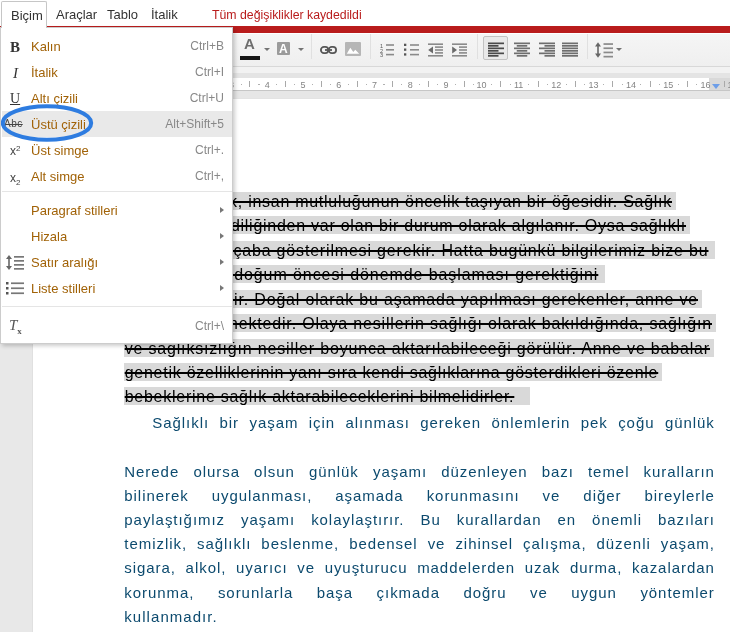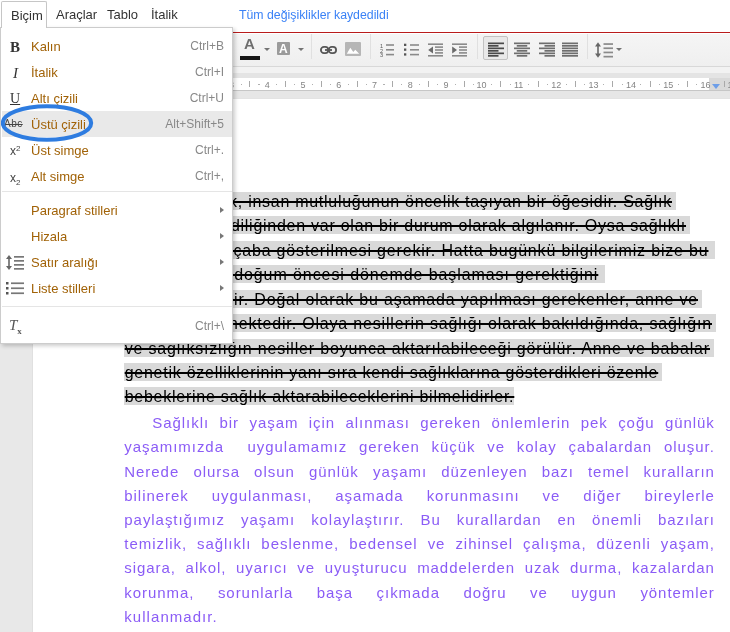--- a/index.html
+++ b/index.html
@@ -1,20 +1,20 @@
 <!DOCTYPE html>
 <html><head><meta charset="utf-8"><style>
 *{margin:0;padding:0;box-sizing:border-box}
 html,body{width:730px;height:632px;overflow:hidden}
 #root{position:relative;width:730px;height:632px;background:#fff;font-family:"Liberation Sans",sans-serif}
-#menubar{position:absolute;left:0;top:0;width:730px;height:33px;background:#fff;border-bottom:1px solid #b91c1c}
+#menubar{position:absolute;left:0;top:0;width:730px;height:33px;background:#fff;border-bottom:7px solid #b91c1c}
 .mitem{position:absolute;top:7px;font-size:13px;color:#333}
 #bicimtab{position:absolute;left:1px;top:1px;width:46px;height:27px;background:#fff;border:1px solid #c6c6c6;border-bottom:none;border-radius:2px 2px 0 0;z-index:30}
 #bicimtab span{position:absolute;left:9px;top:6px;font-size:13px;color:#333}
-#status{position:absolute;left:239px;top:7.5px;font-size:12.3px;color:#3b82f6}
+#status{position:absolute;left:212px;top:7.5px;font-size:12.3px;color:#b91c1c}
 #toolbar{position:absolute;left:0;top:29px;width:730px;height:39px}
 #tbbg{position:absolute;left:0;top:34px;width:730px;height:33px;background:linear-gradient(#f5f5f5,#efefef);border-bottom:1px solid #d8d8d8}
 #strip{position:absolute;left:0;top:67px;width:730px;height:5.5px;background:#f2f2f2}
 #strip2{position:absolute;left:0;top:72.5px;width:730px;height:5.5px;background:#e4e4e4}
 #docarea{position:absolute;left:0;top:78px;width:730px;height:554px;background:#e8e8e8}
 #belowruler{position:absolute;left:0;top:90.5px;width:730px;height:7.5px;background:#e6e6e6}
 #page{position:absolute;left:32px;top:98px;width:698px;height:534px;background:#fff;border-left:1px solid #e0e0e0;border-top:1px solid #e3e3e3}
 #ruler{position:absolute;left:0;top:78px;width:730px;height:12.5px;background:#d9d9d9;border-bottom:1px solid #c6c6c6}
 #rulerwhite{position:absolute;left:0;top:0;width:709px;height:11.5px;background:#fff}
 .rn{position:absolute;top:2px;font-size:9px;color:#848484}
@@ -26,41 +26,40 @@
 .ticon{position:absolute}
 #menu{position:absolute;left:0px;top:26.5px;width:233px;height:317.5px;background:#fff;border:1px solid #ccc;box-shadow:2px 2px 4px rgba(0,0,0,.2);z-index:20}
 .hover{position:absolute;left:1px;top:83.5px;width:230px;height:26px;background:#e9e9e9}
 .mlabel{position:absolute;left:30px;font-size:13px;color:#a16207}
 .mshort{position:absolute;right:8px;font-size:12px;color:#888;text-align:right}
 .msep{position:absolute;left:1px;width:230px;height:1px;background:#e5e5e5}
 .marrow{position:absolute;left:219px;width:0;height:0;border-top:3.5px solid transparent;border-bottom:3.5px solid transparent;border-left:4.5px solid #777}
 .micon{position:absolute;color:#333}
 .s1{position:absolute;font-size:16px;line-height:20px;height:20px;white-space:pre;color:#000}
 .s1 span{background:#d9d9d9;text-decoration:line-through;text-decoration-thickness:1.5px;padding:0.5px 4px 0.5px 1px}
-.s2j,.s2{position:absolute;left:124.3px;width:590.5px;font-size:15px;letter-spacing:0.95px;line-height:20px;height:20px;color:#8b5cf6;text-align:justify;text-align-last:justify;white-space:nowrap}
+.s2j,.s2{position:absolute;left:124.3px;width:590.5px;font-size:15px;letter-spacing:0.95px;line-height:20px;height:20px;color:#0c4a6e;text-align:justify;text-align-last:justify;white-space:nowrap}
 .s2{text-align:left;text-align-last:left;letter-spacing:1.05px}
 </style></head><body>
 <div id="root">
   <div id="docarea"></div>
   <div id="belowruler"></div>
   <div id="page"></div>
   <div id="strip"></div>
   <div id="strip2"></div>
   <div id="tbbg"></div>
   <div class="s1" style="right:54.5px;top:191.30px;letter-spacing:0.72px"><span style="padding-right:3.5px">Sağlık, insan mutluluğunun öncelik taşıyan bir öğesidir. Sağlık</span></div>
     <div class="s1" style="right:40.3px;top:215.75px;letter-spacing:0.74px"><span style="padding-right:3.7px">genellikle kendiliğinden var olan bir durum olarak algılanır. Oysa sağlıklı</span></div>
     <div class="s1" style="right:15.5px;top:240.20px;letter-spacing:0.82px"><span style="padding-right:6px">olabilmek için çaba gösterilmesi gerekir. Hatta bugünkü bilgilerimiz bize bu</span></div>
     <div class="s1" style="right:124.7px;top:264.65px;letter-spacing:0.92px"><span style="padding-right:7px">çabanın doğum öncesi dönemde başlaması gerektiğini</span></div>
     <div class="s1" style="right:28.5px;top:289.10px;letter-spacing:0.82px"><span style="padding-right:3.5px">göstermektedir. Doğal olarak bu aşamada yapılması gerekenler, anne ve</span></div>
     <div class="s1" style="right:14.0px;top:313.55px;letter-spacing:0.82px"><span style="padding-right:4px">babaya düşmektedir. Olaya nesillerin sağlığı olarak bakıldığında, sağlığın</span></div>
     <div class="s1" style="left:123.7px;top:338.00px;letter-spacing:0.82px"><span style="padding-right:4.3px">ve sağlıksızlığın nesiller boyunca aktarılabileceği görülür. Anne ve babalar</span></div>
     <div class="s1" style="left:123.7px;top:362.45px;letter-spacing:0.74px"><span style="padding-right:4px">genetik özelliklerinin yanı sıra kendi sağlıklarına gösterdikleri özenle</span></div>
-    <div class="s1" style="left:123.7px;top:386.90px;letter-spacing:0.74px"><span style="padding-right:0">bebeklerine sağlık aktarabileceklerini bilmelidirler.</span></div>
+    <div class="s1" style="left:123.7px;top:386.90px;letter-spacing:0.74px"><span style="padding-right:16px">bebeklerine sağlık aktarabileceklerini bilmelidirler.</span></div>
   <div class="s2j" style="top:413.25px;text-indent:28px">Sağlıklı bir yaşam için alınması gereken önlemlerin pek çoğu günlük</div>
-    <div class="s2j" style="top:437.45px">yaşamımızda&nbsp; uygulamamız gereken küçük ve kolay çabalardan oluşur.</div>
     <div class="s2j" style="top:461.65px">Nerede olursa olsun günlük yaşamı düzenleyen bazı temel kuralların</div>
     <div class="s2j" style="top:485.85px">bilinerek uygulanması, aşamada korunmasını ve diğer bireylerle</div>
     <div class="s2j" style="top:534.25px">temizlik, sağlıklı beslenme, bedensel ve zihinsel çalışma, düzenli yaşam,</div>
     <div class="s2j" style="top:510.05px">paylaştığımız yaşamı kolaylaştırır. Bu kurallardan en önemli bazıları</div>
     <div class="s2j" style="top:558.45px">sigara, alkol, uyarıcı ve uyuşturucu maddelerden uzak durma, kazalardan</div>
     <div class="s2j" style="top:582.65px">korunma, sorunlarla başa çıkmada doğru ve uygun yöntemler</div>
     <div class="s2" style="top:606.85px">kullanmadır.</div>
   <div id="ruler">
       <div id="rulerwhite"></div>
       <div class="rn" style="left:727.5px">1</div>

